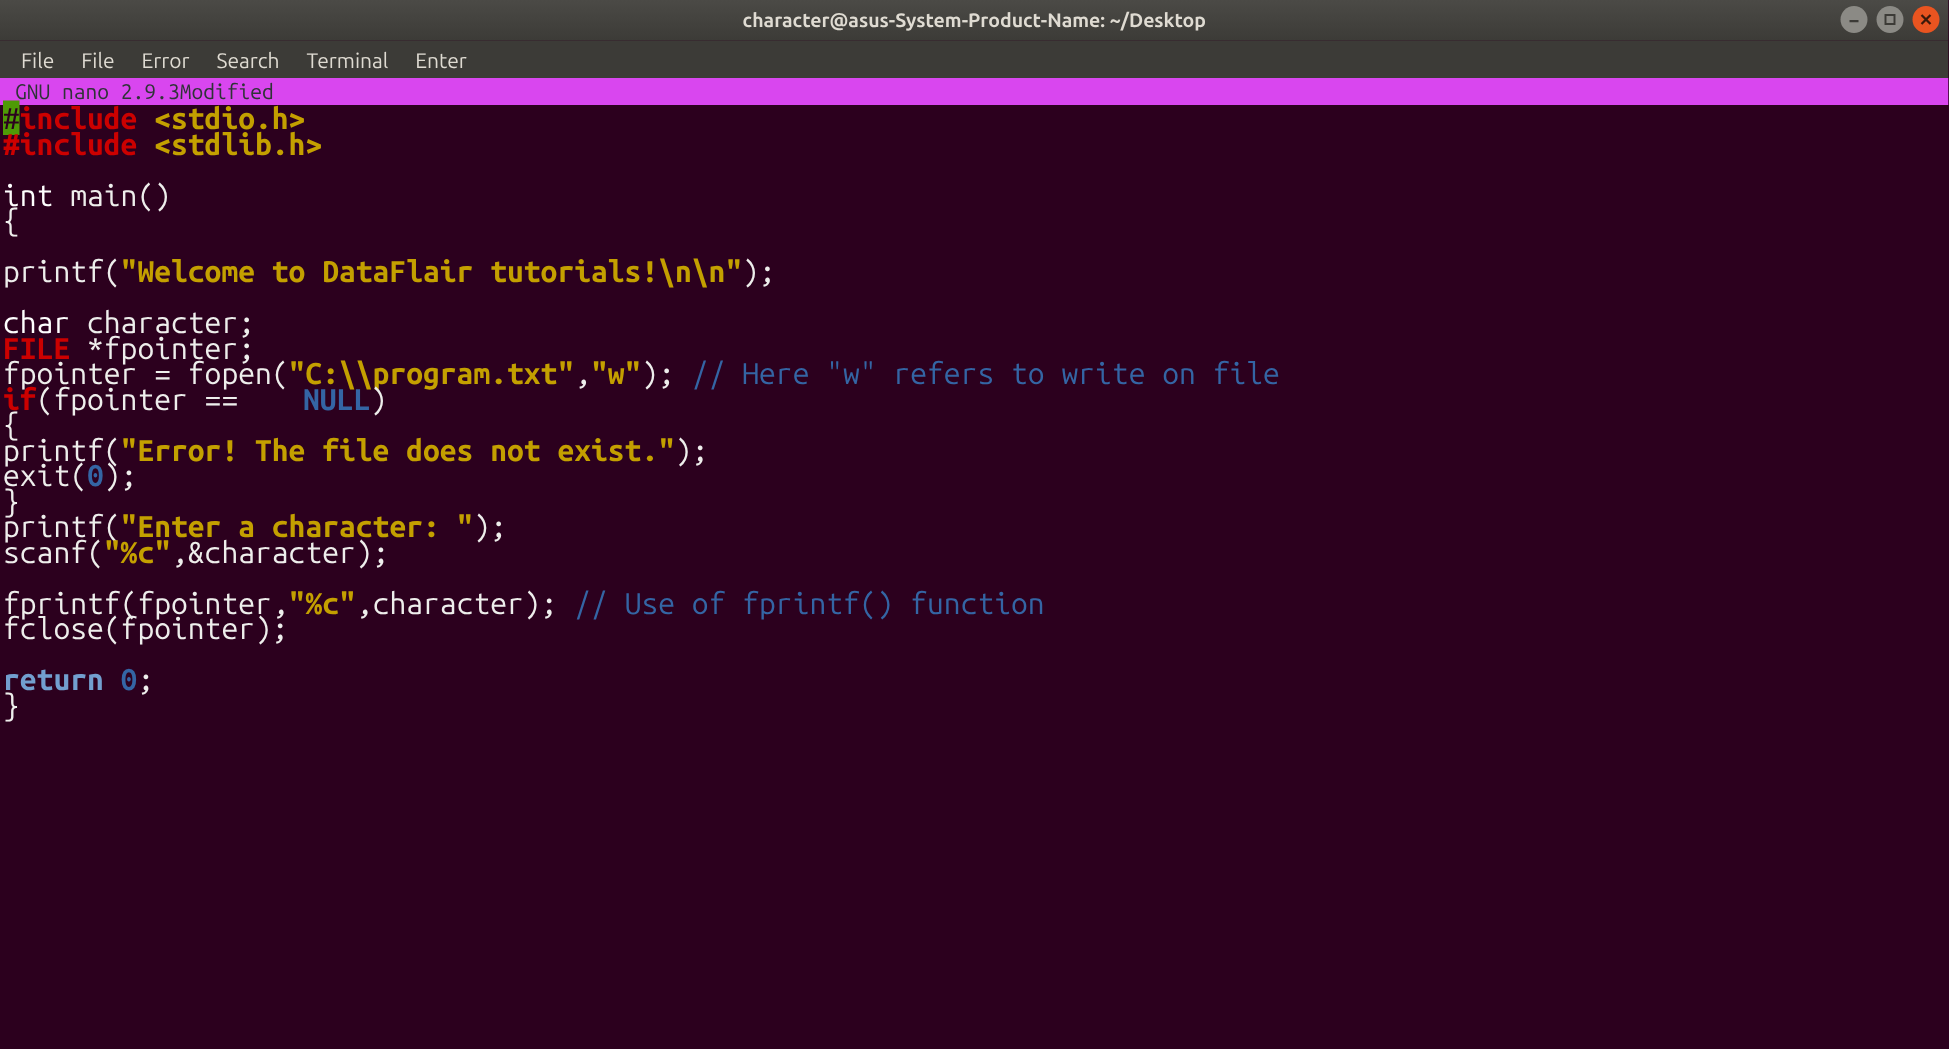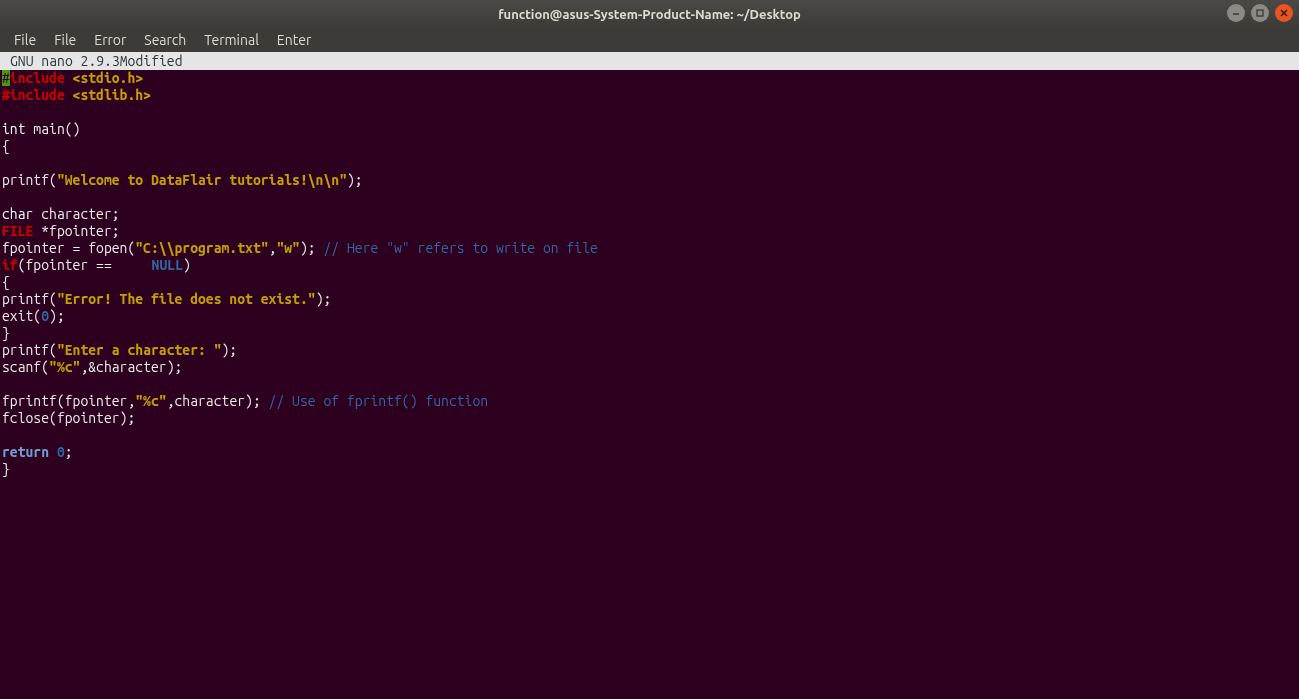--- a/index.html
+++ b/index.html
@@ -48,55 +48,55 @@
     gap: 2px;
     color: #dfdbd2;
   }
   .menuitem {
     padding: 2px 8px;
     cursor: pointer;
     font-size: 14px;
   }
   .nano-status {
     height: 18px;
-    background: #e5e5e5;
+    background: #d946ef;
     color: #2e3436;
     display: flex;
     font-family: "Ubuntu Mono", "DejaVu Sans Mono", monospace;
     font-size: 14px;
     line-height: 18px;
     padding: 0 2px;
   }
   .nano-status .left { flex: 0 0 auto; padding-left: 8px; }
   .nano-status .center { flex: 1 1 auto; text-align: center; }
   .nano-status .right { flex: 0 0 auto; padding-right: 6px; }
   .editor {
     font-family: "Ubuntu Mono", "DejaVu Sans Mono", monospace;
-    font-size: 14px;
+    font-size: 20px;
     line-height: 17px;
     padding: 0 2px;
     background: #2c001e;
     color: #eeeeec;
     white-space: pre;
   }
   .editor .line { display: block; min-height: 17px; }
   .kw-red    { color: #cc0000; font-weight: bold; }
   .kw-type   { color: #ffffff; }
   .str       { color: #c4a000; font-weight: bold; }
   .comment   { color: #3465a4; }
   .num       { color: #3465a4; font-weight: bold; }
   .null      { color: #3465a4; font-weight: bold; padding-left: 32px; }
   .arrow     { color: #729fcf; font-weight: bold; }
   .cursor-bg { background: #4e9a06; color: #2c001e; }
 </style>
 </head>
 <body>
 
 <div class="titlebar">
-  <span>function@asus-System-Product-Name: ~/Desktop</span>
+  <span>character@asus-System-Product-Name: ~/Desktop</span>
   <div class="window-controls">
     <div class="wbtn min">
       <svg viewBox="0 0 10 10">
           <line x1="2" y1="6" x2="8" y2="6" stroke="#3b3a36" stroke-width="1.5"></line>
         </svg>
     </div>
     <div class="wbtn max">
       <svg viewBox="0 0 10 10">
           <rect x="2" y="2" width="6" height="6" fill="none" stroke="#3b3a36" stroke-width="1.3"></rect>
         </svg>

